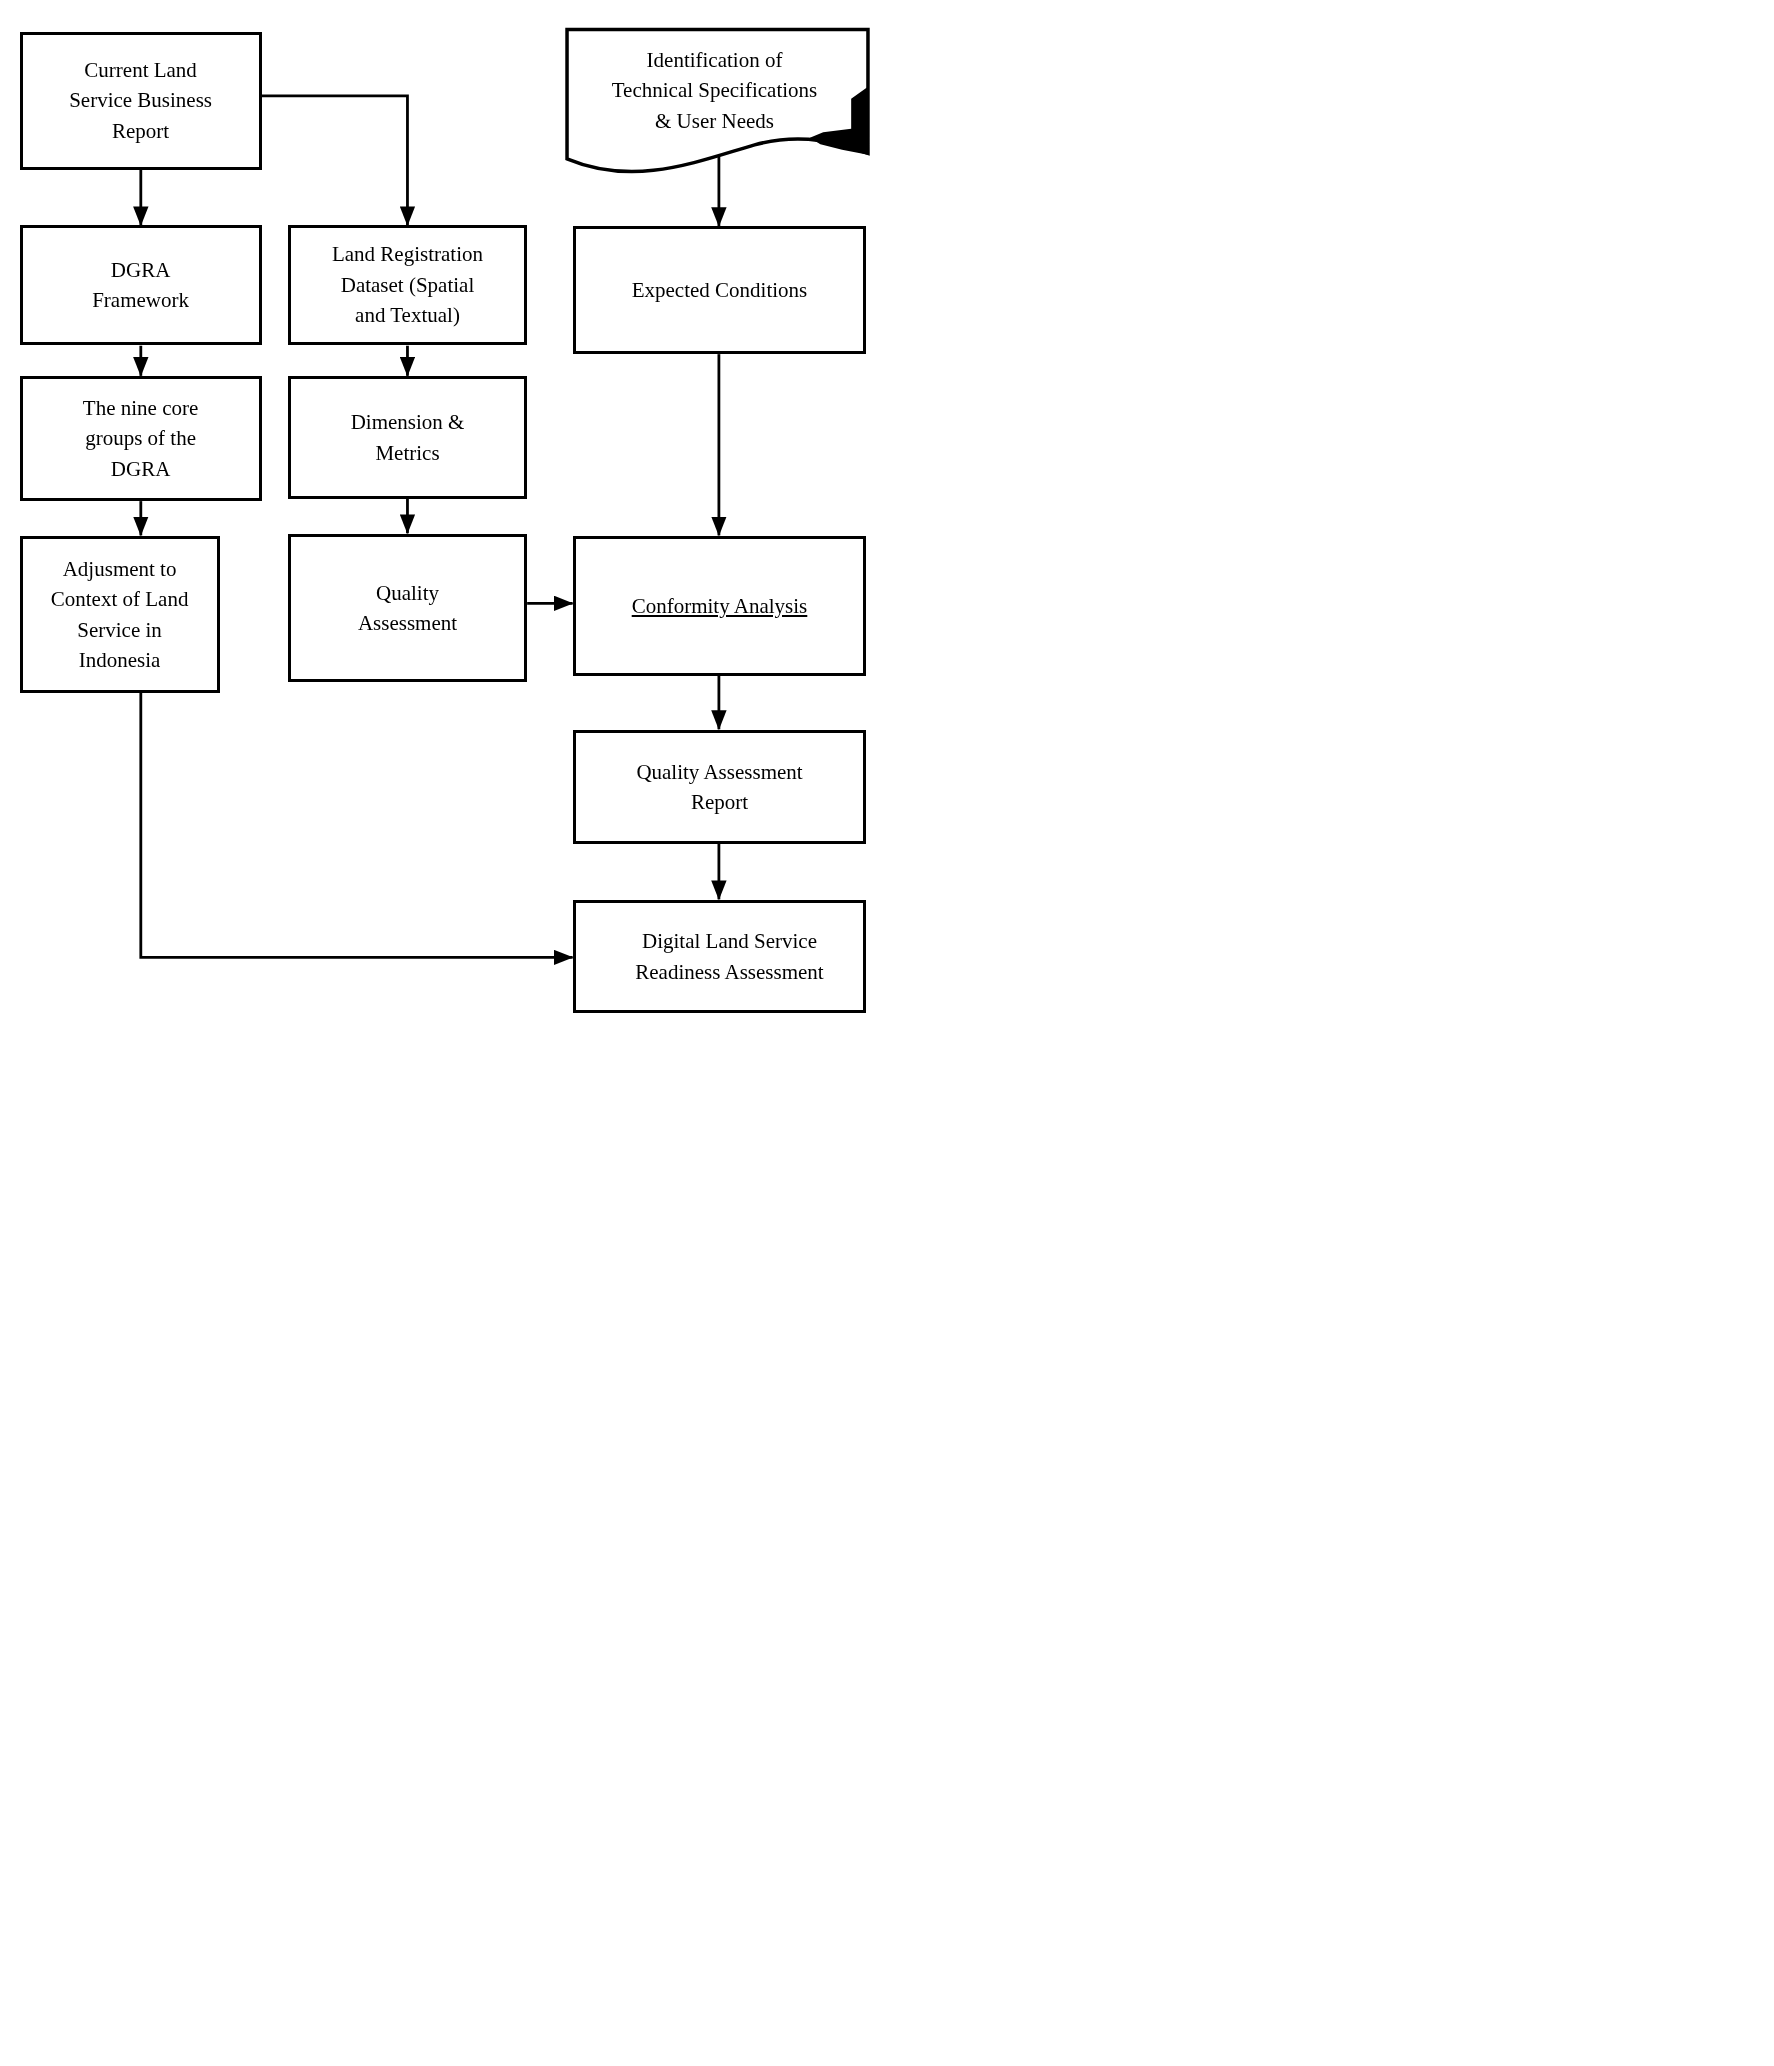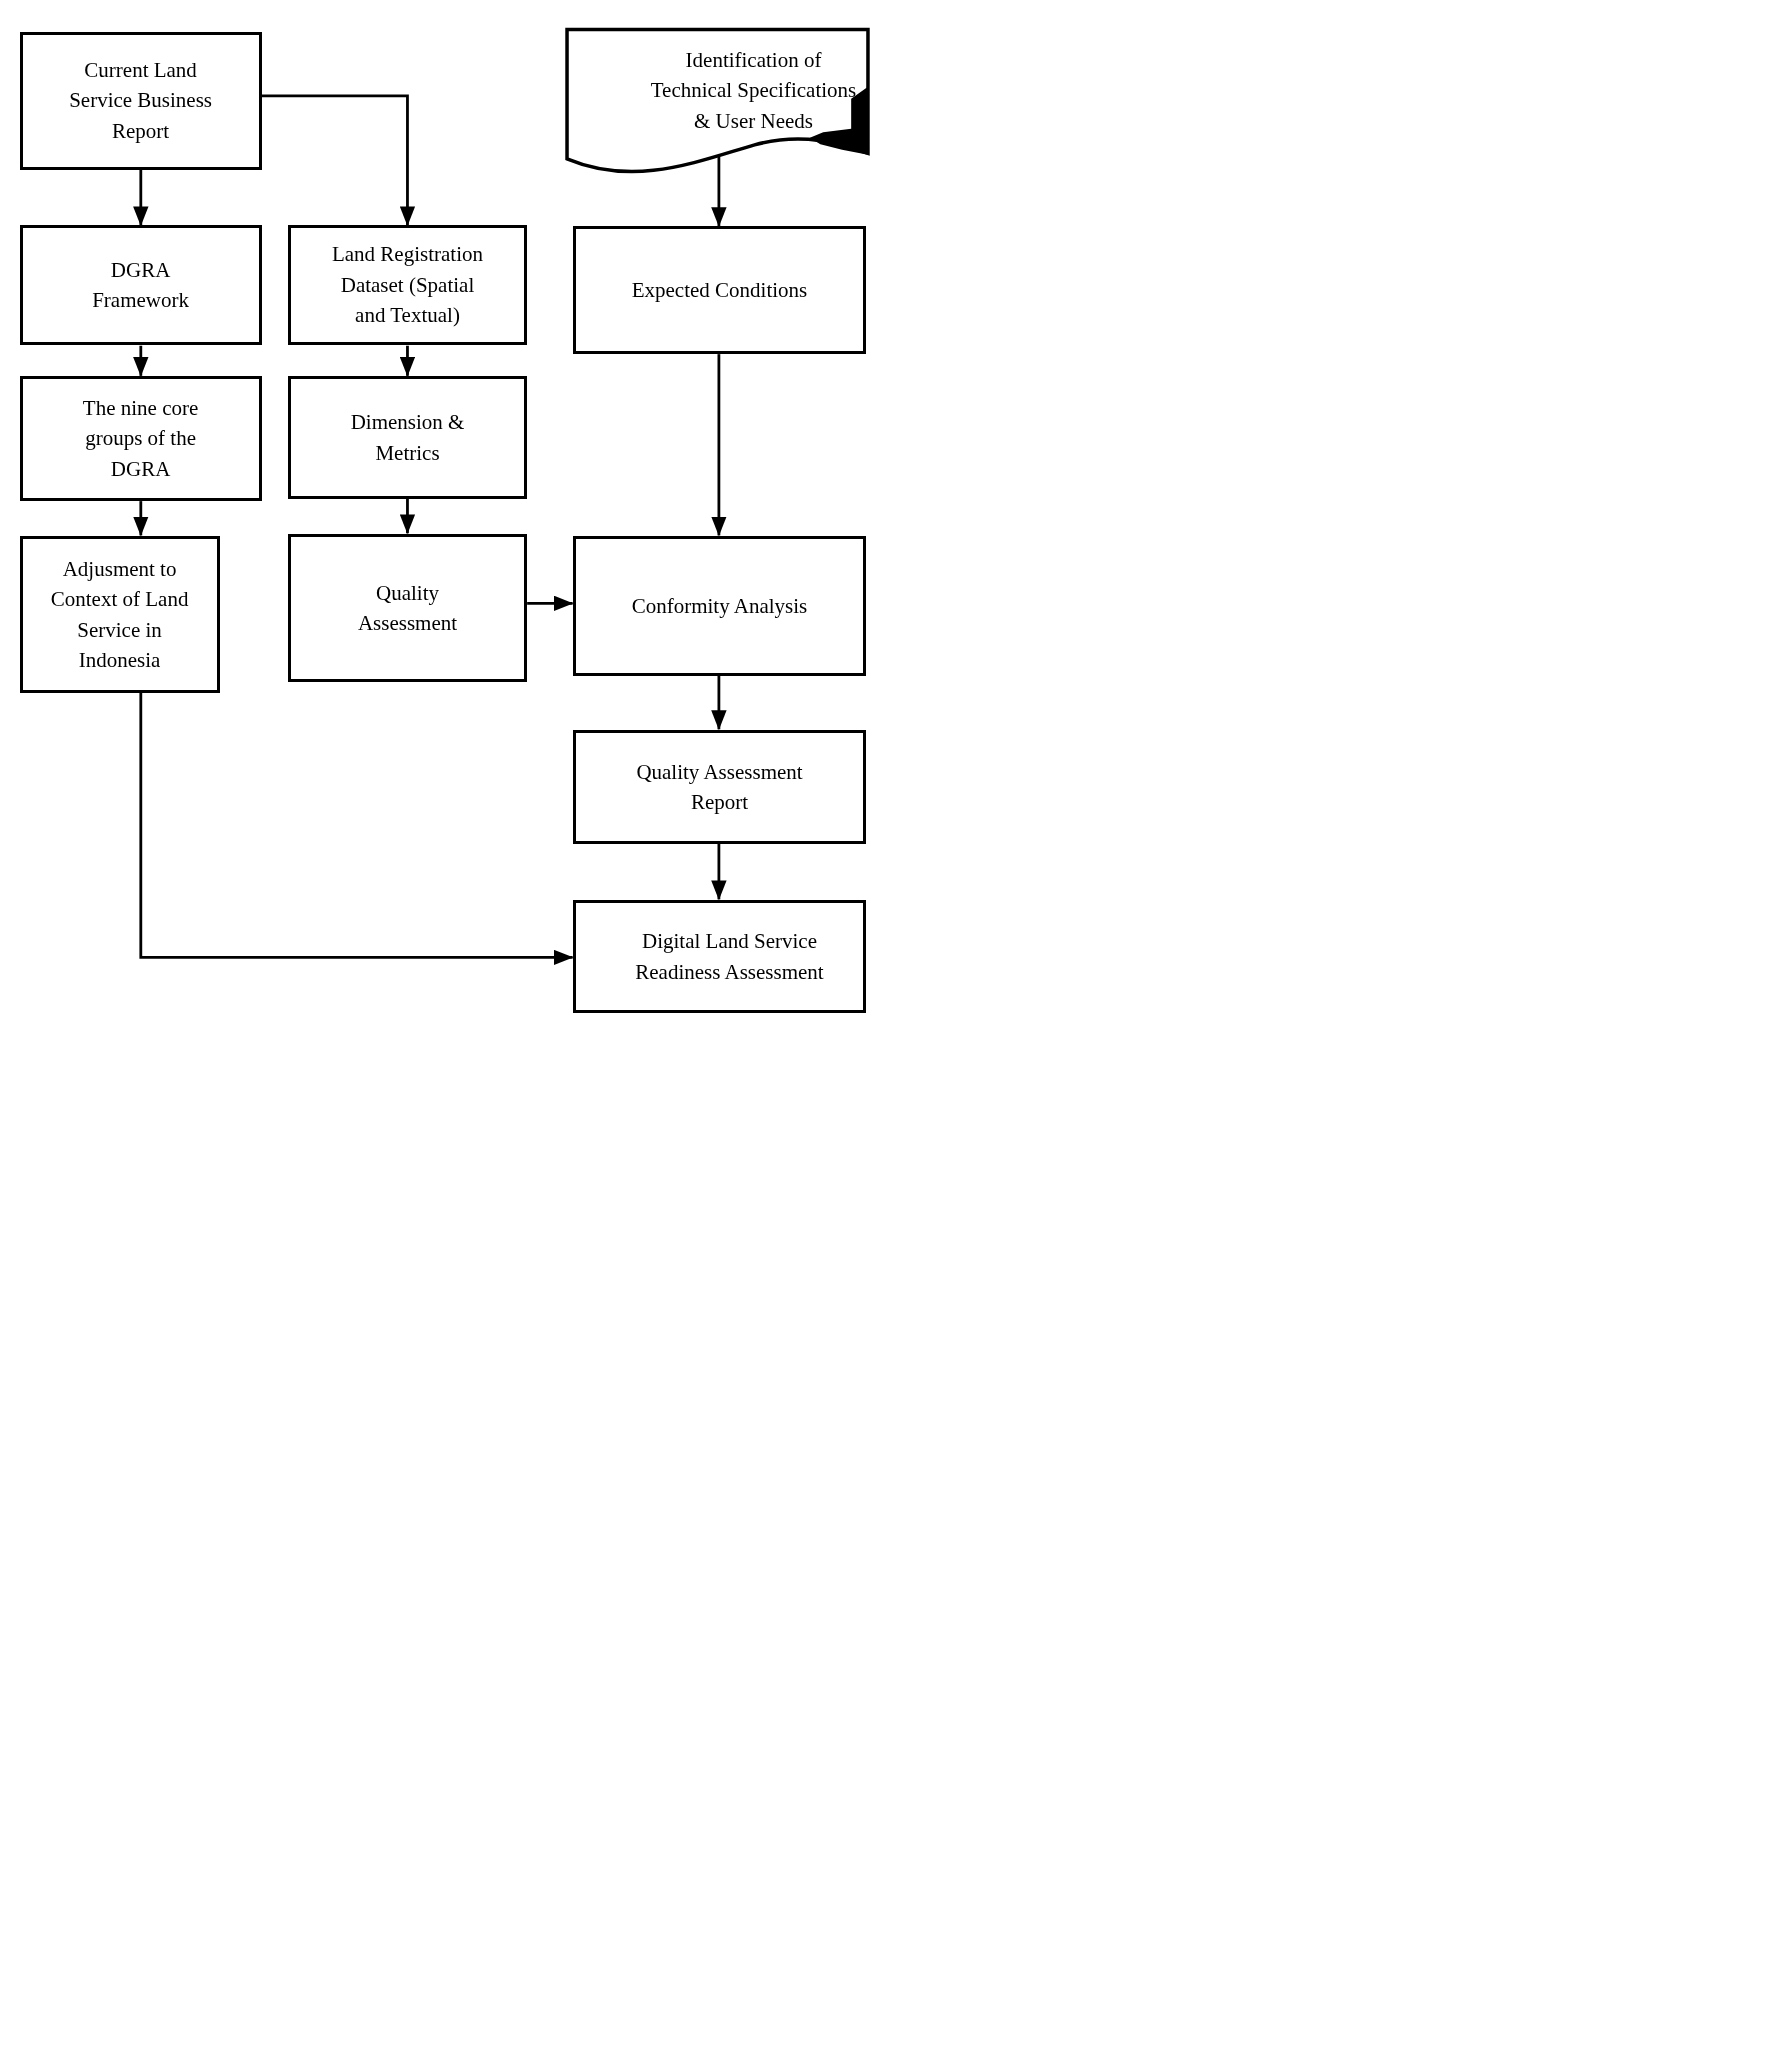--- a/index.html
+++ b/index.html
@@ -44,24 +44,24 @@
   }
   
   #n-current        { left: 19.6px;  top: 31.5px;   width: 242px; height: 138px; }
   #n-dgra           { left: 19.6px;  top: 225px;  width: 242px; height: 120px; }
   #n-ninecore       { left: 19.6px;  top: 376px;  width: 242px; height: 125px; }
   #n-adjust         { left: 19.6px;  top: 536px;  width: 200px; height: 157px; }
   #n-landreg        { left: 288px; top: 225px;  width: 239px; height: 120px; }
   #n-dimension      { left: 288px; top: 376px;  width: 239px; height: 123px; }
   #n-quality        { left: 288px; top: 534px;  width: 239px; height: 148px; }
   #n-expected       { left: 573px; top: 226px;  width: 293px; height: 128px; }
-  #n-conformity     { left: 573px; top: 536px;  width: 293px; height: 140px; }
+  #n-conformity     { left: 573px; top: 536px;  width: 293px; height: 140px; text-decoration: underline; }
   #n-qareport       { left: 573px; top: 730px; width: 293px; height: 114px; }
   #n-digital        { left: 573px; top: 900px; width: 293px; height: 113px; padding-left: 20px; }
-  #n-identification { left: 603px; top: 35px;   width: 301px; height: 111px; }
+  #n-identification { left: 564px; top: 35px;   width: 301px; height: 111px; }
 </style>
 </head>
 <body>
 
 <div class="diagram">
 
   <svg class="wires" viewBox="0 0 1267 1476">
     <defs>
       <marker id="ah" markerUnits="userSpaceOnUse" markerWidth="28" markerHeight="22" viewBox="0 0 28 22" refX="27" refY="11" orient="auto">
         <path d="M0,0 L28,11 L0,22 Z" fill="#000000"></path>

